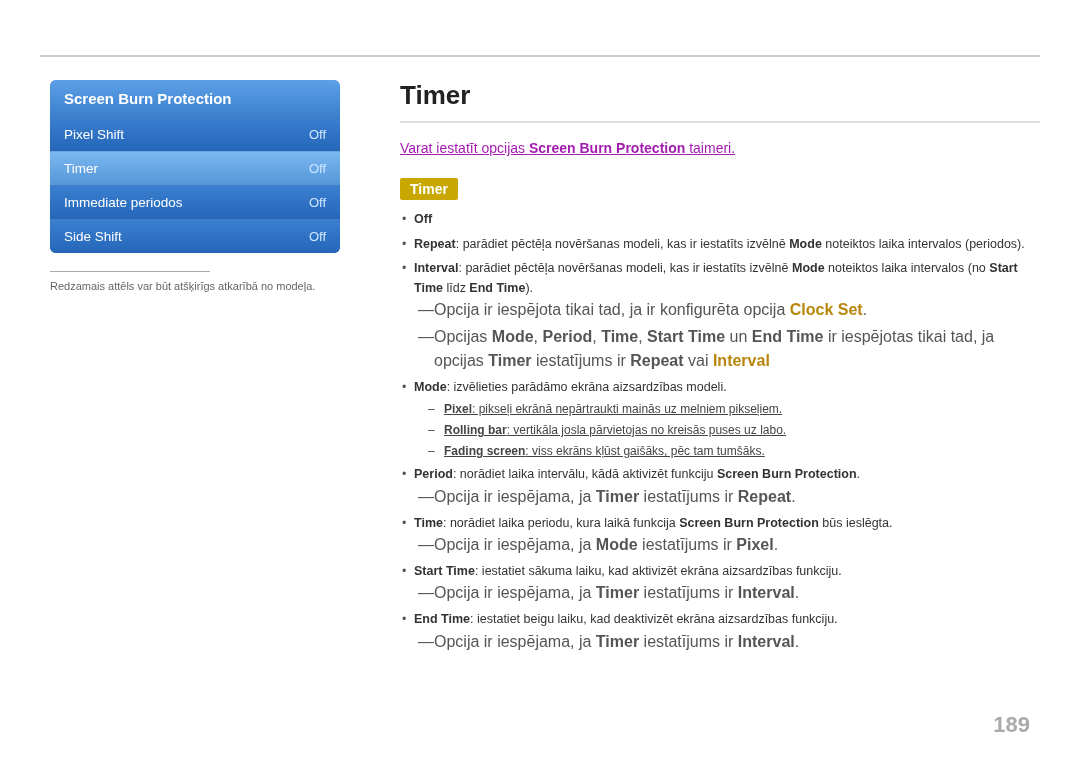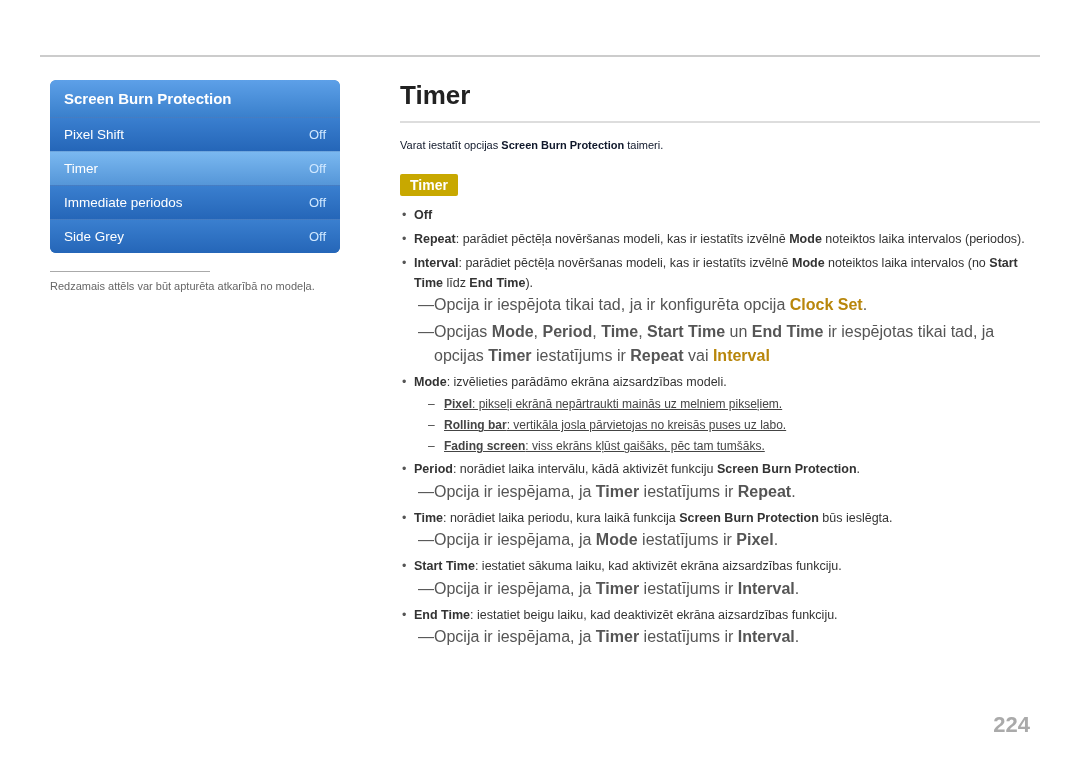--- a/index.html
+++ b/index.html
@@ -90,24 +90,25 @@
     .page-title {
       font-size: 26px;
       font-weight: bold;
       color: #222;
       margin-bottom: 14px;
       border-bottom: 2px solid #ddd;
       padding-bottom: 10px;
     }
 
     .intro-text {
-      font-size: 11px;
-      color: #0f172a;
+      font-size: 14px;
+      color: #a21caf;
       margin-bottom: 5px;
       line-height: 1.6;
+      text-decoration: underline;
     }
 
     .section-title {
       display: inline-block;
       background: #c8a800;
       color: #fff;
       font-size: 14px;
       font-weight: bold;
       padding: 3px 10px;
       margin: 14px 0 10px 0;
@@ -199,26 +200,26 @@
     </div>
     <div class="menu-item active">
       <span class="menu-item-label">Timer</span>
       <span class="menu-item-value">Off</span>
     </div>
     <div class="menu-item">
       <span class="menu-item-label">Immediate periodos</span>
       <span class="menu-item-value">Off</span>
     </div>
     <div class="menu-item">
-      <span class="menu-item-label">Side Grey</span>
+      <span class="menu-item-label">Side Shift</span>
       <span class="menu-item-value">Off</span>
     </div>
   </div>
   <div class="left-divider"></div>
-  <div class="left-note">Redzamais attēls var būt apturēta atkarībā no modeļa.</div>
+  <div class="left-note">Redzamais attēls var būt atšķirīgs atkarībā no modeļa.</div>
 </div>
 
 <div class="right-panel">
   <div class="page-title">Timer</div>
 
   <p class="intro-text">
     Varat iestatīt opcijas <b>Screen Burn Protection</b> taimeri.
   </p>
 
   <div class="section-title">Timer</div>
@@ -276,13 +277,13 @@
     <li>
       <b>End Time</b>: iestatiet beigu laiku, kad deaktivizēt ekrāna aizsardzības funkciju.
       <div class="note-line">
         Opcija ir iespējama, ja <b>Timer</b> iestatījums ir <b>Interval</b>.
       </div>
     </li>
 
   </ul>
 </div>
 
-<div class="page-number">224</div>
+<div class="page-number">189</div>
 
 </body></html>

